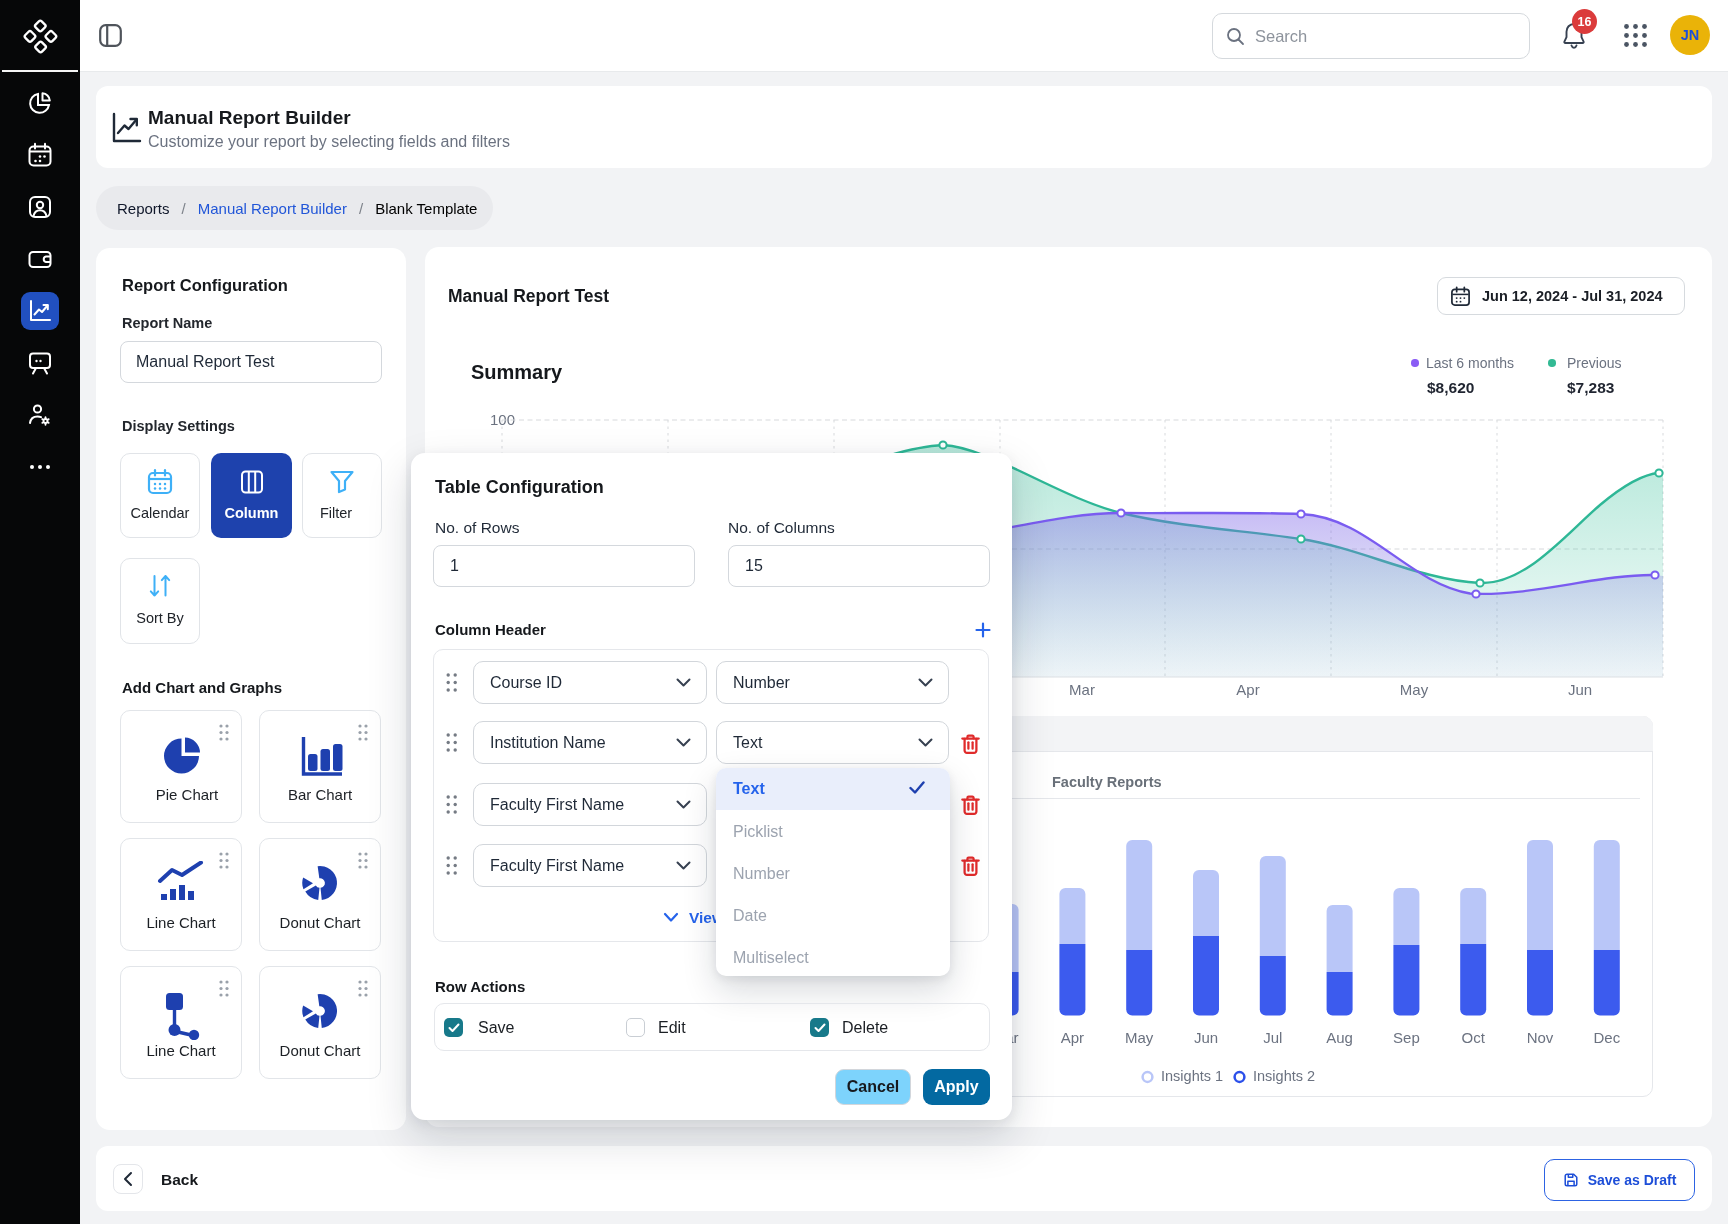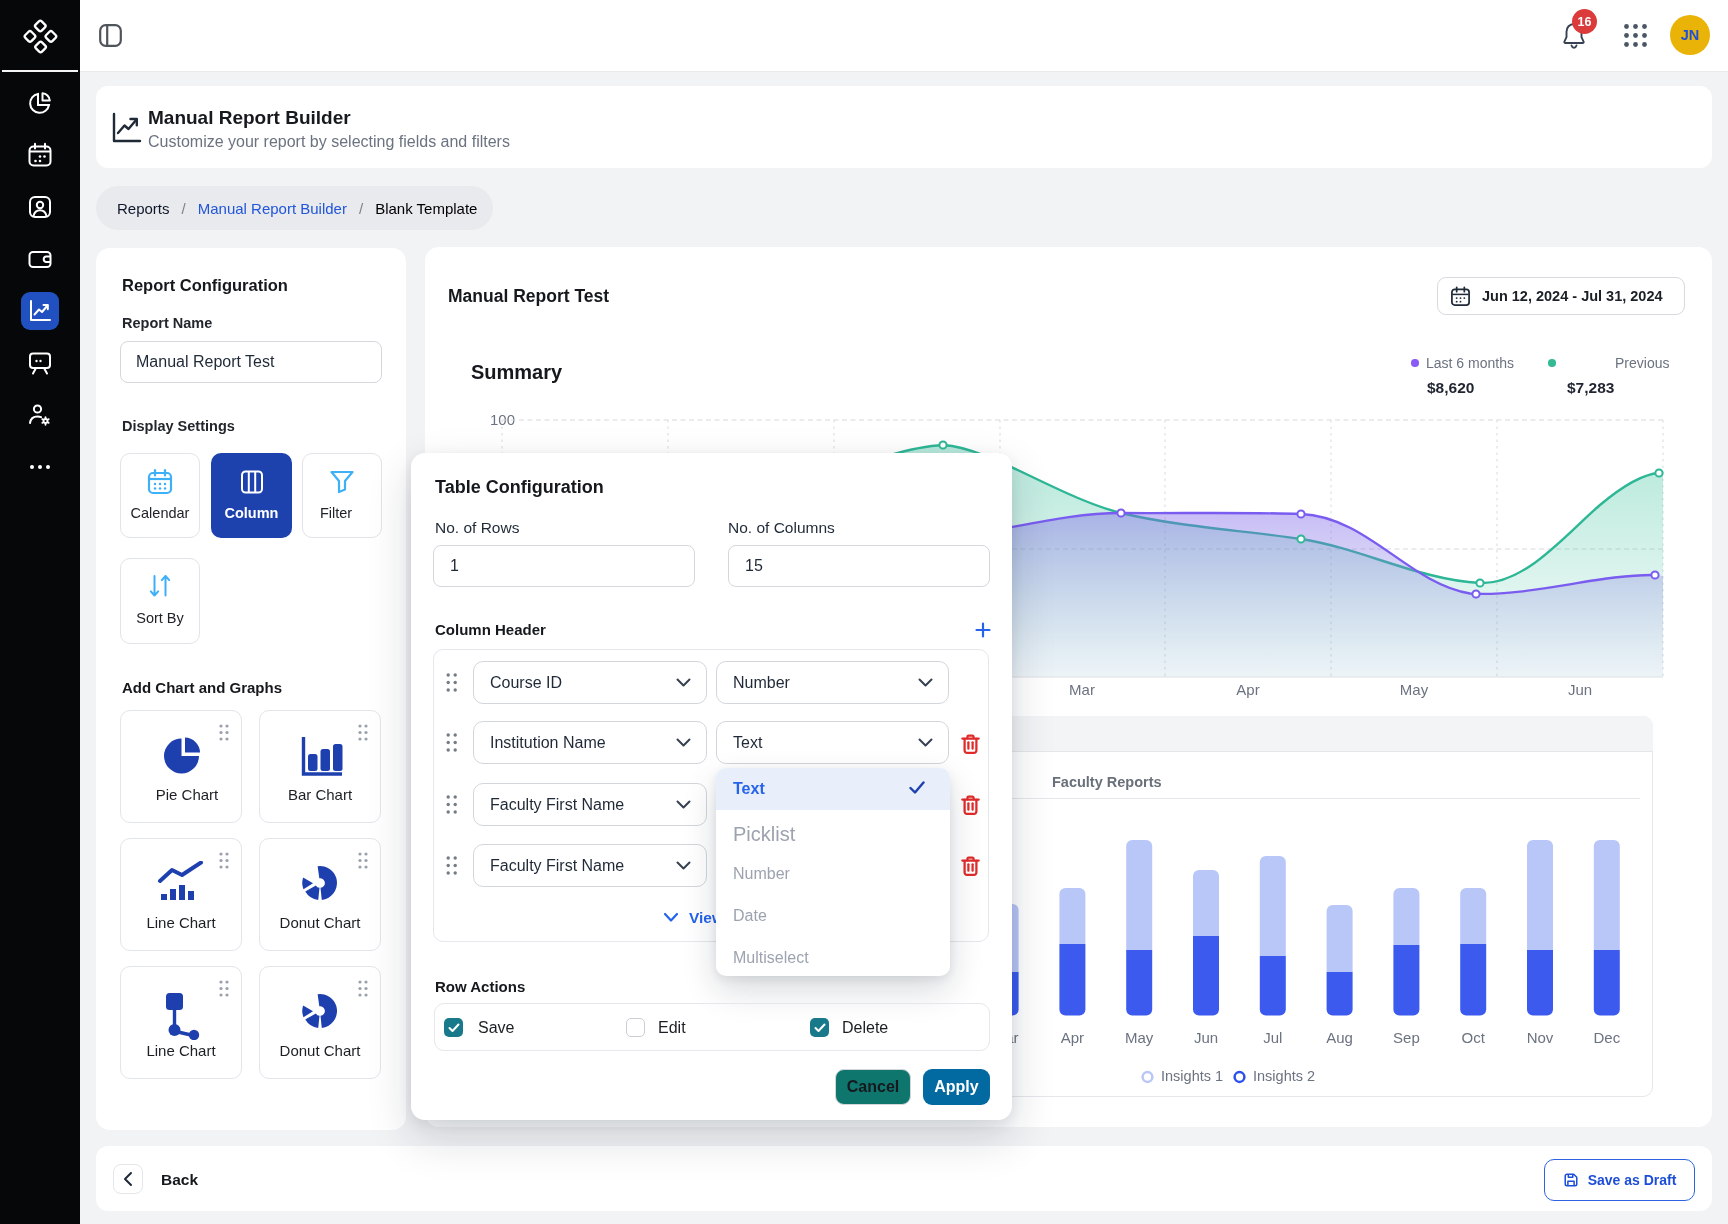--- a/index.html
+++ b/index.html
@@ -18,20 +18,27 @@
 <div class="abs" style="left:96px;top:186px;width:397px;height:44px;background:#e9eaed;border-radius:22px;"></div>
 <div class="abs" style="left:96px;top:248px;width:310px;height:882px;background:#fff;border-radius:14px;"></div>
 <div class="abs" style="left:96px;top:1146px;width:1616px;height:65px;background:#fff;border-radius:12px;"></div>
 
 
 <div class="abs" style="left:80px;top:0;width:1648px;height:72px;background:#fff;border-bottom:1px solid #e8eaec;"></div>
 <svg class="abs" style="left:99px;top:24px;" width="23" height="23" viewBox="0 0 23 23">
   <rect x="1.2" y="1.2" width="20.6" height="20.6" rx="5.5" fill="none" stroke="#4f545b" stroke-width="2.2"></rect>
   <line x1="8.2" y1="1.6" x2="8.2" y2="21.4" stroke="#4f545b" stroke-width="2.2"></line>
 </svg>
+<div class="abs flex" style="left:1212px;top:13px;width:318px;height:46px;border:1px solid #d5d9dd;border-radius:10px;background:#fff;">
+  <svg style="margin-left:13px" width="19" height="19" viewBox="0 0 19 19">
+        <circle cx="8" cy="8" r="6" fill="none" stroke="#6b7280" stroke-width="1.8"></circle>
+        <line x1="12.5" y1="12.5" x2="17" y2="17" stroke="#6b7280" stroke-width="1.8" stroke-linecap="round"></line>
+      </svg>
+  <span style="color:#8d939c;font-size:16.5px;margin-left:10px;">Search</span>
+</div>
 <svg class="abs" style="left:1560px;top:21px;" width="28" height="29" viewBox="0 0 28 29">
   <path d="M14 3 C9.5 3 6.5 6.4 6.5 10.8 L6.5 16.2 L4.4 20.6 C4.1 21.3 4.5 22 5.3 22 L22.7 22 C23.5 22 23.9 21.3 23.6 20.6 L21.5 16.2 L21.5 10.8 C21.5 6.4 18.5 3 14 3 Z" fill="none" stroke="#374151" stroke-width="1.9" stroke-linejoin="round"></path>
   <path d="M11.5 24.5 C12 26 13 26.8 14 26.8 C15 26.8 16 26 16.5 24.5" fill="none" stroke="#374151" stroke-width="1.9" stroke-linecap="round"></path>
 </svg>
 <div class="abs flex" style="left:1572px;top:9px;width:25px;height:25px;background:#db3b3b;border-radius:50%;color:#fff;font-size:12.5px;font-weight:700;justify-content:center;">16</div>
 <svg class="abs" style="left:1623px;top:23px;" width="25" height="25" viewBox="0 0 25 25">
   <g fill="#4b5563">
     <circle cx="3.5" cy="3.5" r="2.4"></circle>
         <circle cx="12.5" cy="3.5" r="2.4"></circle>
         <circle cx="21.5" cy="3.5" r="2.4"></circle>
@@ -319,21 +326,21 @@
   </svg>
   <span style="margin-left:11px;font-size:14.5px;font-weight:600;color:#1b1f26;">Jun 12, 2024 - Jul 31, 2024</span>
 </div>
 <div class="abs" style="left:471px;top:361px;font-size:20px;font-weight:700;color:#15181c;">Summary</div>
 
 
 <div class="abs" style="left:1411px;top:359px;width:7.5px;height:7.5px;border-radius:50%;background:#8a5cf5;"></div>
 <div class="abs" style="left:1426px;top:355px;font-size:14px;color:#6b7280;">Last 6 months</div>
 <div class="abs" style="left:1427px;top:379px;font-size:15.5px;font-weight:600;color:#1f2430;">$8,620</div>
 <div class="abs" style="left:1548px;top:359px;width:7.5px;height:7.5px;border-radius:50%;background:#33ba94;"></div>
-<div class="abs" style="left:1567px;top:355px;font-size:14px;color:#6b7280;margin-left:48px;">Previous</div>
+<div class="abs" style="left:1567px;top:355px;font-size:14px;color:#6b7280;">Previous</div>
 <div class="abs" style="left:1567px;top:379px;font-size:15.5px;font-weight:600;color:#1f2430;">$7,283</div>
 
 
 <div class="abs" style="left:470px;top:411px;font-size:15px;color:#6b7280;margin-left:20px;">100</div>
 <svg class="abs" style="left:440px;top:400px;" width="1248" height="300" viewBox="440 400 1248 300">
   <defs>
     <linearGradient id="gpurple" x1="0" y1="0" x2="0" y2="1">
       <stop offset="0" stop-color="#7c62e8" stop-opacity="0.42"></stop>
       <stop offset="1" stop-color="#94a7d8" stop-opacity="0.10"></stop>
     </linearGradient>
@@ -577,21 +584,21 @@
       </svg>
 <div class="abs" style="left:689px;top:909px;font-size:15.5px;font-weight:600;color:#2563eb;">View More</div>
 
 
 <div class="abs" style="left:716px;top:768px;width:234px;height:208px;background:#fff;border-radius:10px;box-shadow:0 14px 34px rgba(15,23,42,.16),0 3px 10px rgba(15,23,42,.08);"></div>
 <div class="abs" style="left:716px;top:768px;width:234px;height:42px;background:#e9eefb;border-radius:10px 10px 0 0;"></div>
 <div class="abs" style="left:733px;top:780px;font-size:16px;font-weight:600;color:#2563eb;">Text</div>
 <svg class="abs" style="left:909px;top:781px;" width="16" height="14" viewBox="0 0 16 14">
         <path d="M1.5 7 L6 11.5 L14.5 1.5" fill="none" stroke="#1e40af" stroke-width="2.4" stroke-linecap="round" stroke-linejoin="round"></path>
       </svg>
-<div class="abs" style="left:733px;top:823px;font-size:20px;color:#9ca3af;">Picklist</div>
+<div class="abs" style="left:733px;top:823px;font-size:16px;color:#9ca3af;">Picklist</div>
 <div class="abs" style="left:733px;top:865px;font-size:16px;color:#9ca3af;">Number</div>
 <div class="abs" style="left:733px;top:907px;font-size:16px;color:#9ca3af;">Date</div>
 <div class="abs" style="left:733px;top:949px;font-size:16px;color:#9ca3af;">Multiselect</div>
 
 
 <div class="abs" style="left:435px;top:978px;font-size:15px;font-weight:700;color:#15181c;">Row Actions</div>
 <div class="abs" style="left:434px;top:1003px;width:556px;height:48px;border:1px solid #e5e7eb;border-radius:10px;"></div>
 <div class="abs flex" style="left:444px;top:1018px;width:19px;height:19px;background:#17798a;border-radius:5px;justify-content:center;">
   <svg width="12" height="10" viewBox="0 0 12 10">
           <path d="M1.5 5 L4.5 8 L10.5 1.5" fill="none" stroke="#fff" stroke-width="2" stroke-linecap="round" stroke-linejoin="round"></path>
@@ -601,16 +608,16 @@
 <div class="abs" style="left:626px;top:1018px;width:19px;height:19px;background:#fff;border:1.5px solid #c9ced4;border-radius:5px;"></div>
 <div class="abs" style="left:658px;top:1019px;font-size:16px;color:#1b1f24;">Edit</div>
 <div class="abs flex" style="left:810px;top:1018px;width:19px;height:19px;background:#17798a;border-radius:5px;justify-content:center;">
   <svg width="12" height="10" viewBox="0 0 12 10">
           <path d="M1.5 5 L4.5 8 L10.5 1.5" fill="none" stroke="#fff" stroke-width="2" stroke-linecap="round" stroke-linejoin="round"></path>
         </svg>
 </div>
 <div class="abs" style="left:842px;top:1019px;font-size:16px;color:#1b1f24;">Delete</div>
 
 
-<div class="abs flex" style="left:835px;top:1069px;width:76px;height:36px;border:1px solid #d2d6db;border-radius:9px;background:#0f766e;justify-content:center;font-size:16px;font-weight:700;color:#16191e;">Cancel</div>
+<div class="abs flex" style="left:835px;top:1069px;width:76px;height:36px;border:1px solid #d2d6db;border-radius:9px;background:#7dd3fc;justify-content:center;font-size:16px;font-weight:700;color:#16191e;">Cancel</div>
 <div class="abs flex" style="left:923px;top:1069px;width:67px;height:36px;background:#0369a1;border-radius:9px;justify-content:center;font-size:16px;font-weight:700;color:#fff;">Apply</div>
 
 </line></div>
 
 </body></html>

